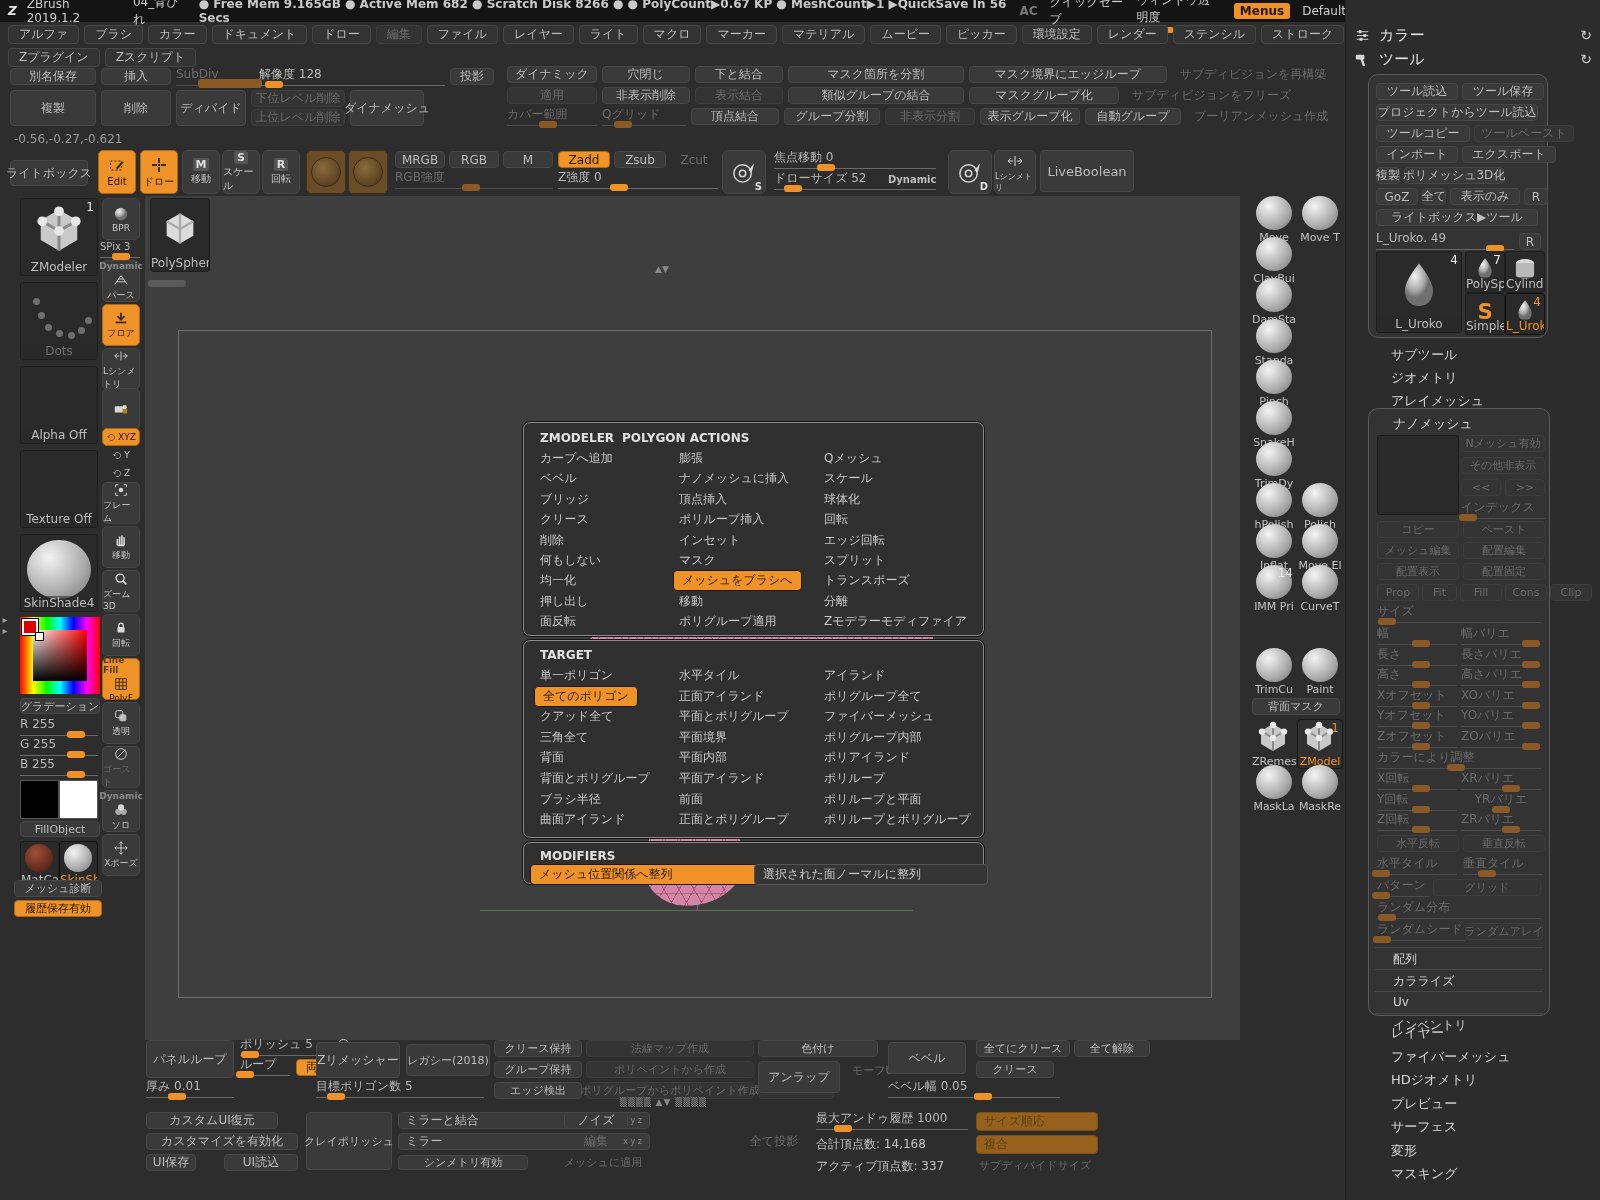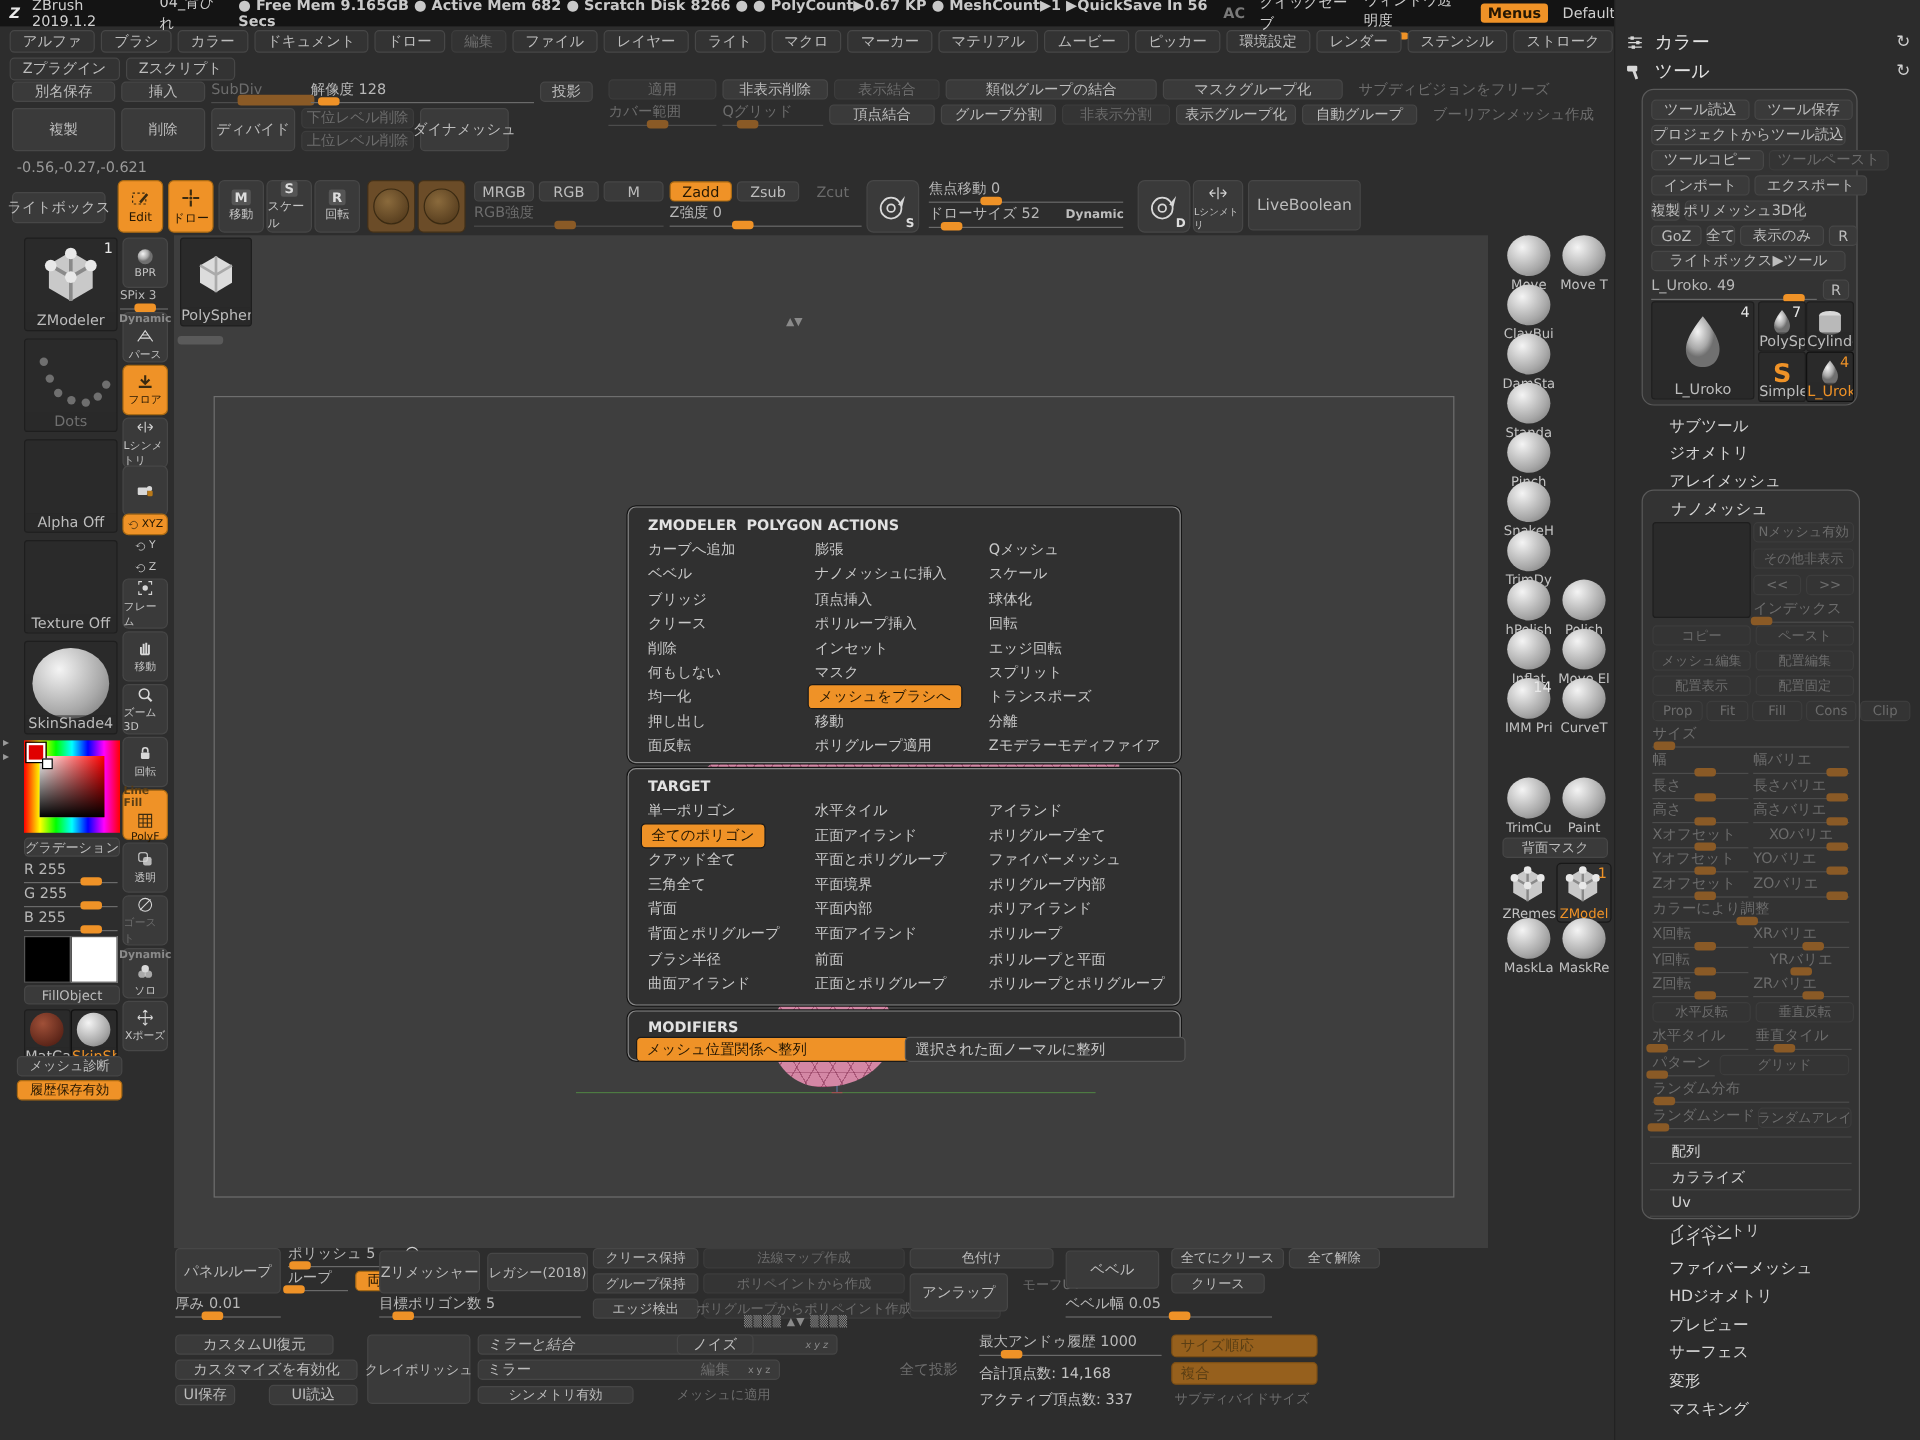--- a/index.html
+++ b/index.html
@@ -138,20 +138,28 @@
         <div class="btn" style="width: 70px; height: 36px;">ディバイド</div>
         <div style="display: flex; flex-direction: column; gap: 2px;">
           <div class="btn dim" style="width: 94px;">下位レベル削除</div>
           <div class="btn dim" style="width: 94px;">上位レベル削除</div>
         </div>
         <div class="btn" style="width: 74px; height: 36px;">ダイナメッシュ</div>
       </div>
     </div>
   <div id="topshelf-right" class="abs" style="left:507px;top:66px;">
       <div style="display: flex; gap: 5px; margin-bottom: 4px; align-items: flex-start;">
+        <div class="btn">ダイナミック</div>
+        <div class="btn" style="width: 88px;">穴閉じ</div>
+        <div class="btn" style="width: 88px;">下と結合</div>
+        <div class="btn" style="width: 176px;">マスク箇所を分割</div>
+        <div class="btn" style="width: 198px;">マスク境界にエッジループ</div>
+        <div class="btn dim flat">サブディビジョンを再構築</div>
+      </div>
+      <div style="display: flex; gap: 5px; margin-bottom: 4px; align-items: flex-start;">
         <div class="btn dim" style="width: 90px;">適用</div>
         <div class="btn" style="width: 88px;">非表示削除</div>
         <div class="btn dim" style="width: 88px;">表示結合</div>
         <div class="btn" style="width: 176px;">類似グループの結合</div>
         <div class="btn" style="width: 150px;">マスクグループ化</div>
         <div class="btn dim flat">サブディビジョンをフリーズ</div>
       </div>
       <div style="display: flex; gap: 5px; margin-bottom: 4px; align-items: flex-start;">
         <div class="slider dim" style="width: 90px;">
           <div class="slabel">カバー範囲</div>
@@ -1119,21 +1127,21 @@
           <div class="track">
             <div class="handle" style="left: 88%;"></div>
           </div>
         </div>
         <div class="slider dim" style="position: absolute; left: 8px; top: 279.5px; width: 80px;">
           <div class="slabel">Xオフセット</div>
           <div class="track">
             <div class="handle" style="left: 55%;"></div>
           </div>
         </div>
-        <div class="slider dim" style="position: absolute; left: 92px; top: 279.5px; width: 80px; text-align: center;">
+        <div class="slider dim" style="position: absolute; left: 92px; top: 279.5px; width: 80px;">
           <div class="slabel">XOバリエ</div>
           <div class="track">
             <div class="handle" style="left: 88%;"></div>
           </div>
         </div>
         <div class="slider dim" style="position: absolute; left: 8px; top: 300px; width: 80px;">
           <div class="slabel">Yオフセット</div>
           <div class="track">
             <div class="handle" style="left: 55%;"></div>
           </div>
@@ -1304,21 +1312,21 @@
           <div class="handle" style="left: 55%;"></div>
         </div>
       </div>
     </div>
   <div id="footer" class="abs" style="left:140px;top:1108px;width:1020px;height:70px;">
       <div class="btn" style="position: absolute; left: 6px; top: 4px; width: 132px;">カスタムUI復元</div>
       <div class="btn" style="position: absolute; left: 6px; top: 25px; width: 152px;">カスタマイズを有効化</div>
       <div class="btn" style="position: absolute; left: 6px; top: 46px; width: 50px;">UI保存</div>
       <div class="btn" style="position: absolute; left: 84px; top: 46px; width: 74px;">UI読込</div>
       <div class="btn" style="position: absolute; left: 166px; top: 4px; font-size: 11px; width: 86px; height: 58px;">クレイポリッシュ</div>
-      <div class="btn" style="position: absolute; left: 258px; top: 4px; justify-content: flex-end; width: 300px; font-style: italic;">ミラーと結合<div style="margin-left: auto; font-size: 8px; color: rgb(138, 138, 138);">x y z</div></div>
+      <div class="btn" style="position: absolute; left: 258px; top: 4px; justify-content: flex-end; width: 252px;">ミラーと結合<div style="margin-left: auto; font-size: 8px; color: rgb(138, 138, 138);">x y z</div></div>
       <div class="btn" style="position: absolute; left: 258px; top: 25px; justify-content: flex-start; width: 252px;">ミラー<div style="margin-left: auto; font-size: 8px; color: rgb(138, 138, 138);">x y z</div></div>
       <div class="btn" style="position: absolute; left: 258px; top: 47px; height: 15px; font-size: 11px; width: 130px;">シンメトリ有効</div>
       <div class="btn" style="position: absolute; left: 424px; top: 4px; width: 64px;">ノイズ</div>
       <div class="btn dim flat" style="position: absolute; left: 424px; top: 25px; width: 64px;">編集</div>
       <div class="btn dim flat" style="position: absolute; left: 408px; top: 47px; height: 15px; font-size: 11px; width: 110px;">メッシュに適用</div>
       <div class="btn dim flat" style="position: absolute; left: 596px; top: 14px; width: 76px; height: 38px;">全て投影</div>
       <div class="slider" style="position: absolute; left: 676px; top: 4px; width: 152px;">
         <div class="slabel">最大アンドゥ履歴 1000</div>
         <div class="track">
           <div class="handle" style="left: 18%;"></div>

